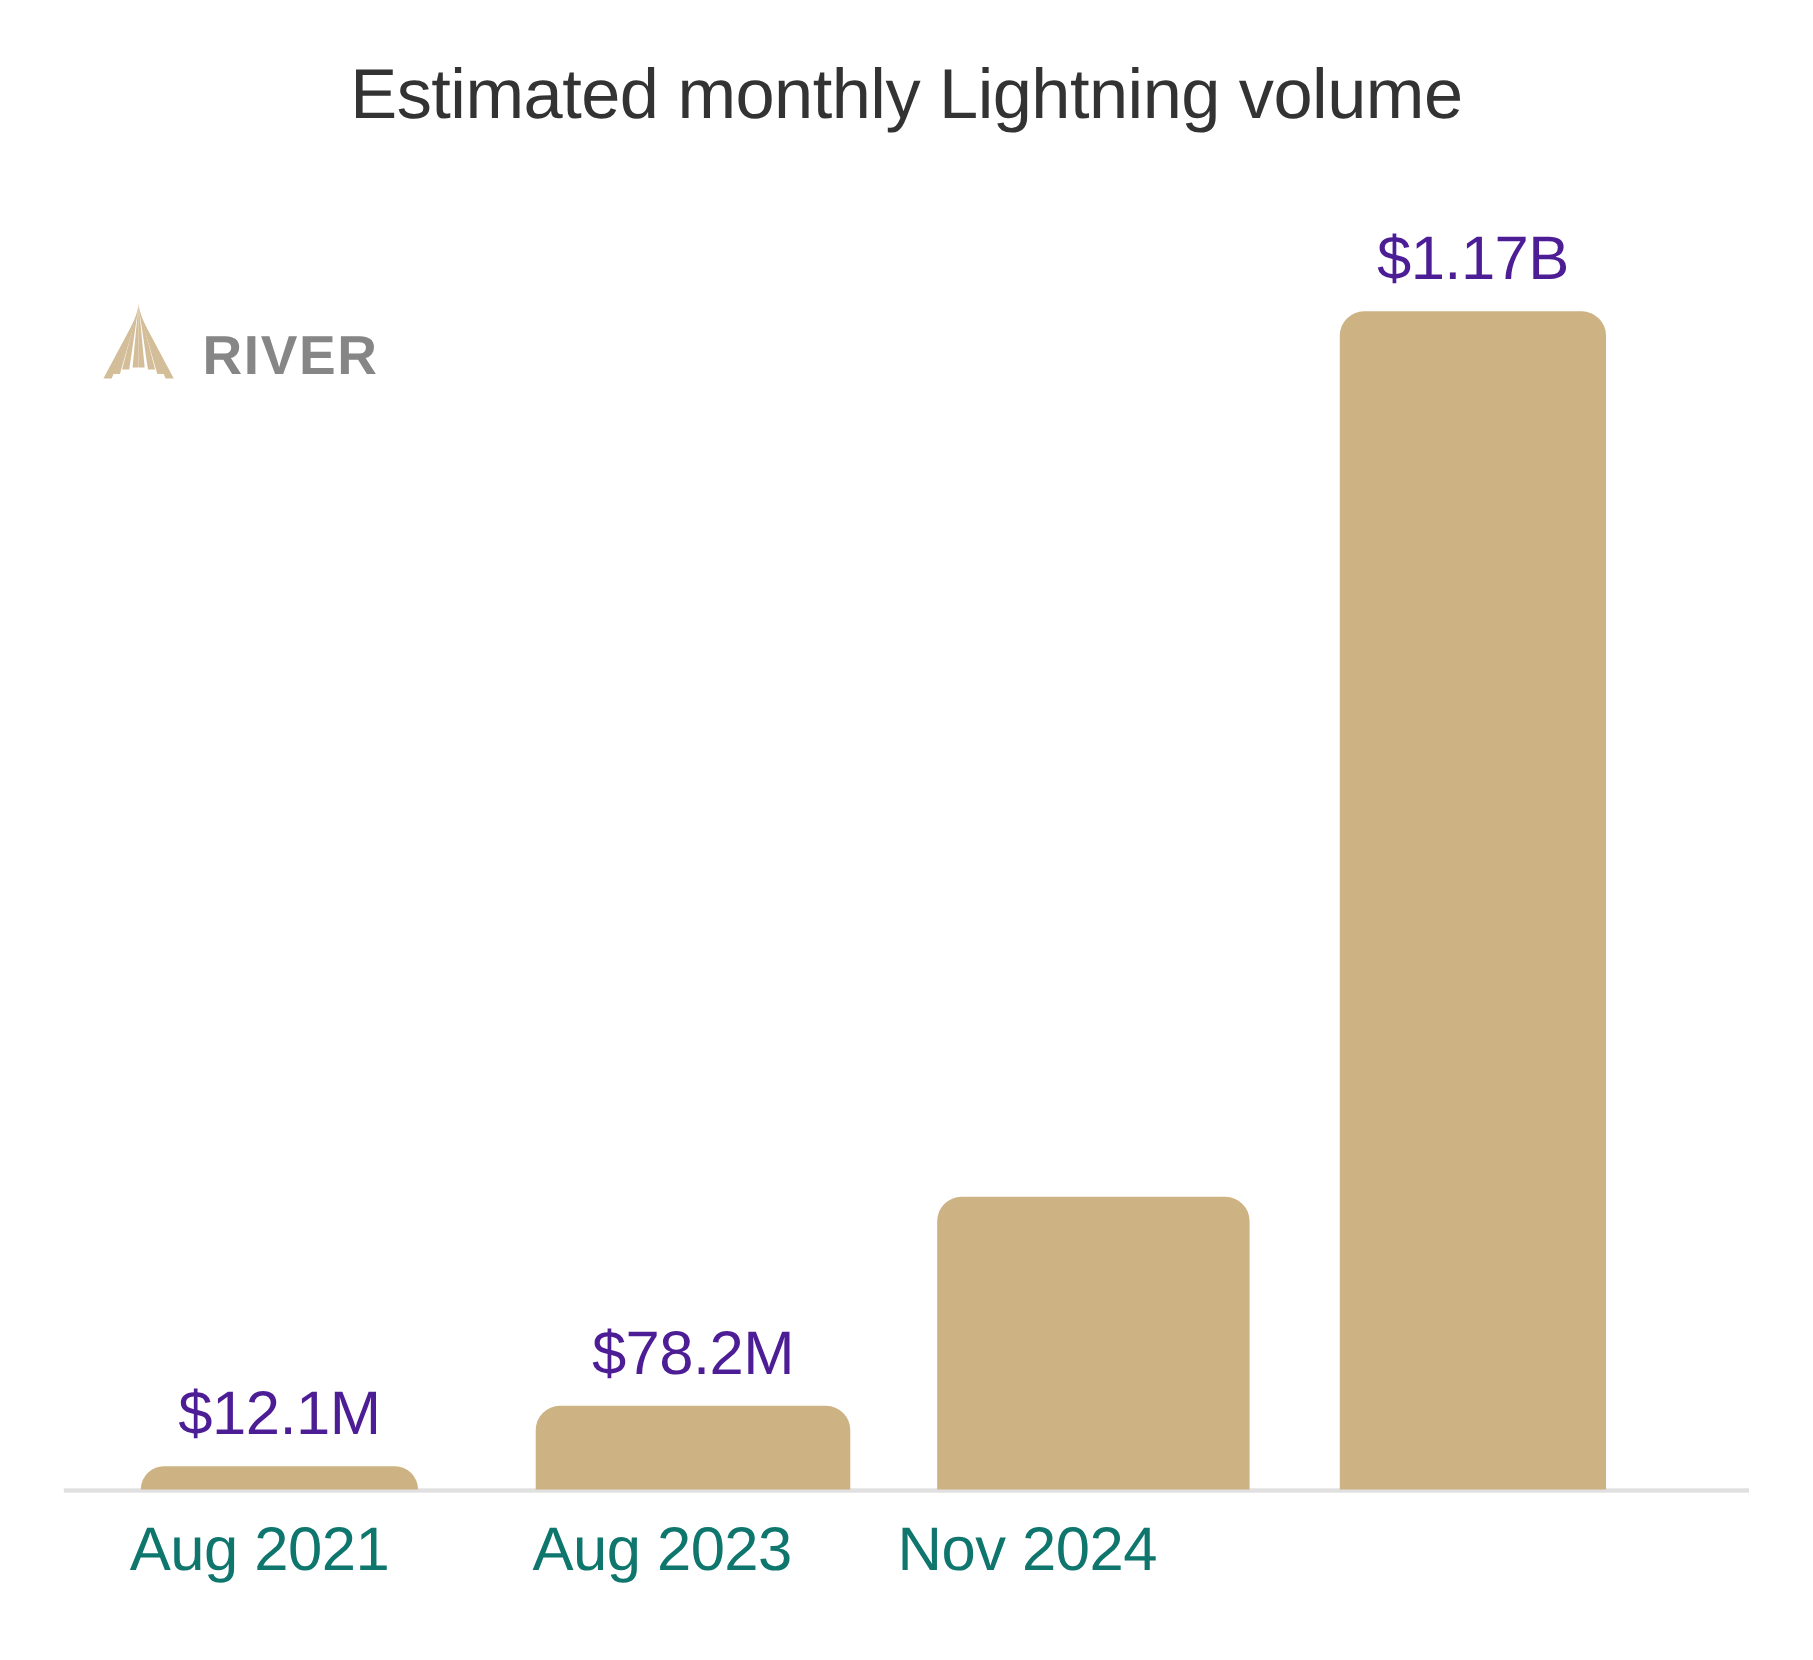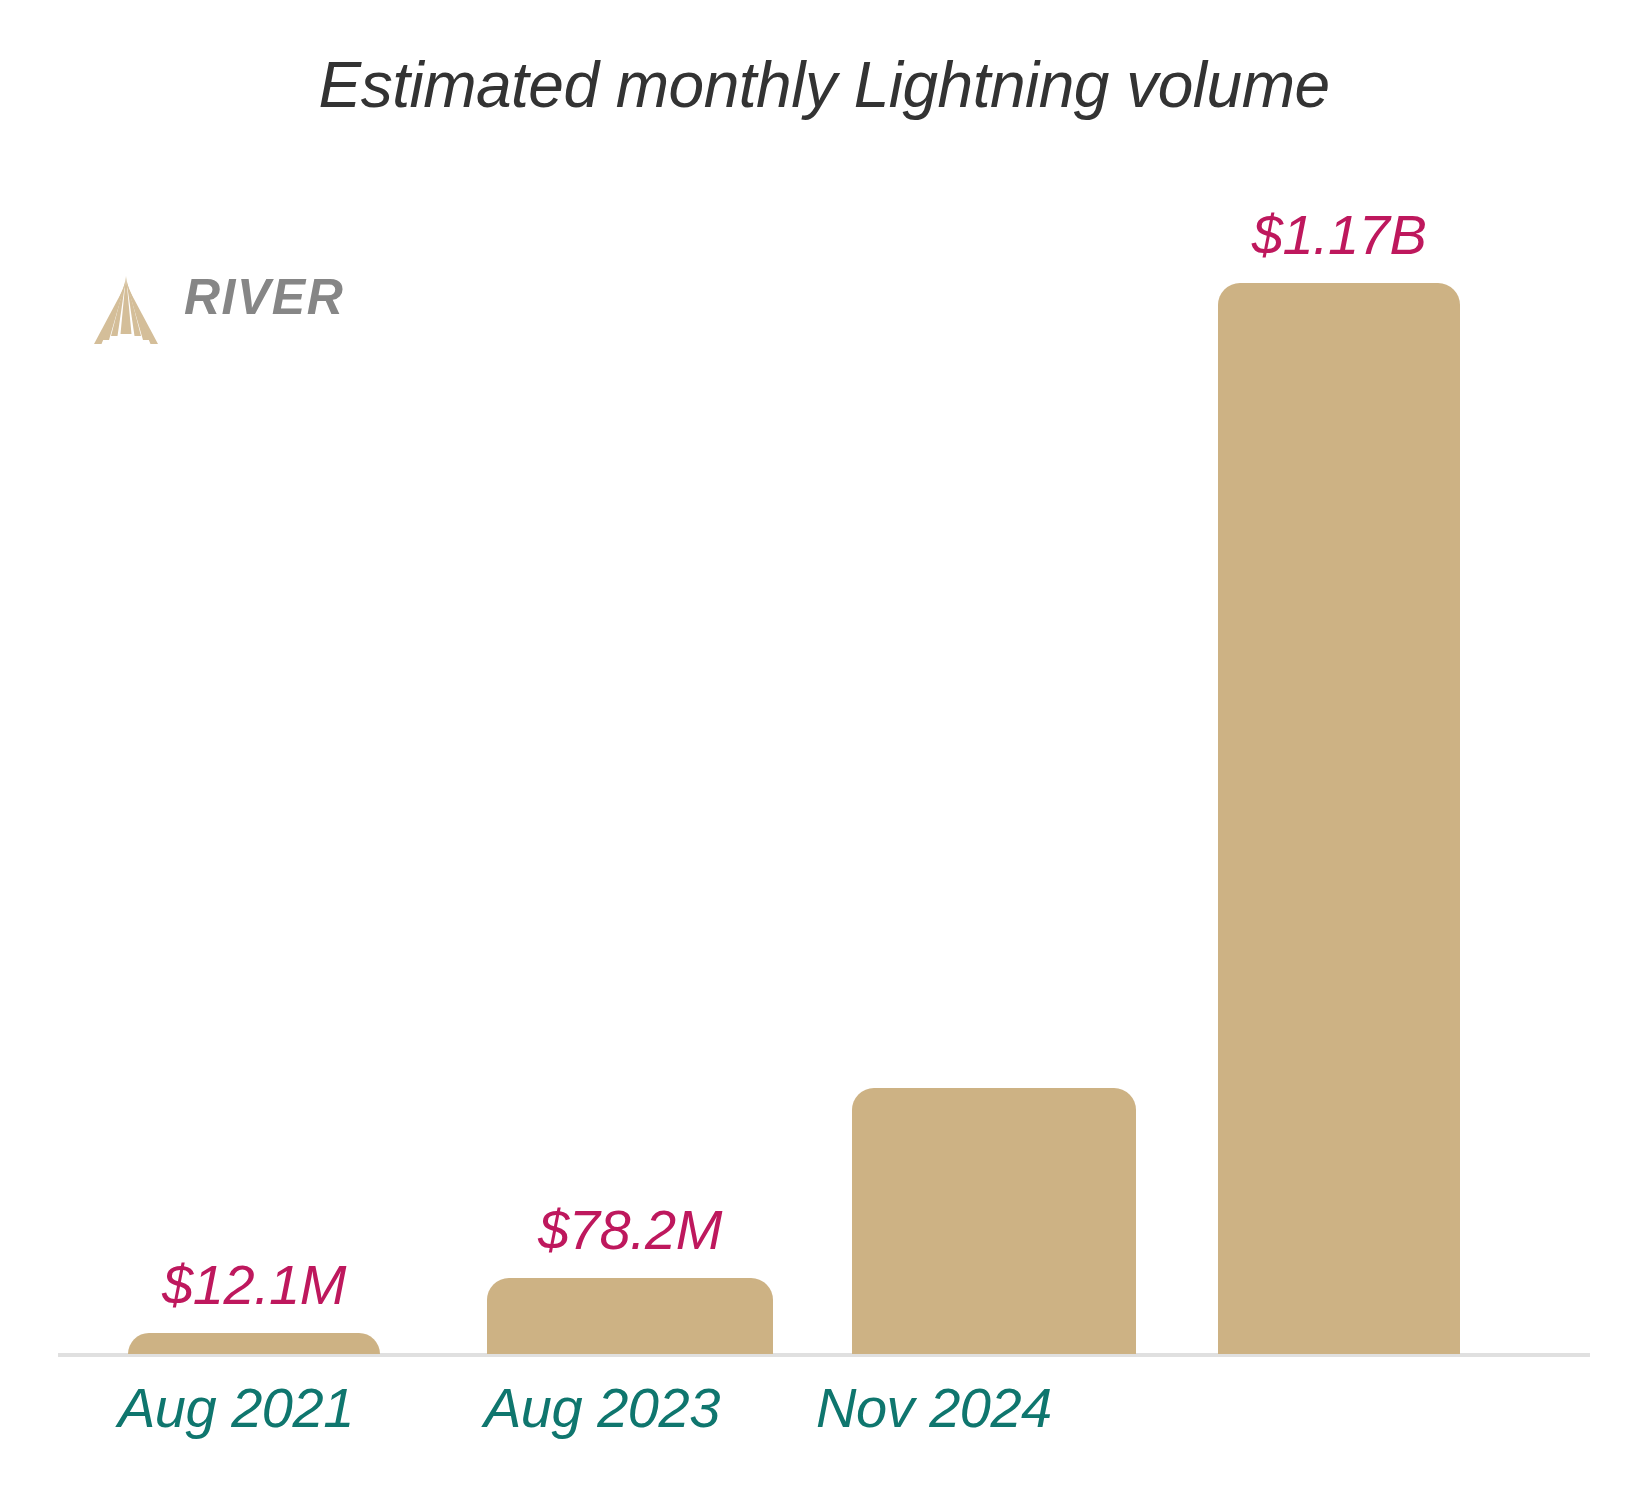--- a/index.html
+++ b/index.html
@@ -9,21 +9,20 @@
   }
   body {
     font-family: "Liberation Sans", sans-serif;
   }
   #chart-root {
     position: relative;
     width: 1648px;
     height: 1509px;
     background: #ffffff;
     overflow: hidden;
-    font-style: italic;
   }
 
   
   #chart-title {
     position: absolute;
     left: 0;
     top: 48px;
     width: 1648px;
     text-align: center;
     font-size: 64px;
@@ -32,21 +31,21 @@
     color: #333333;
     white-space: nowrap;
   }
 
   
   #brand-logo {
     position: absolute;
     left: 88px;
     top: 272px;
     display: flex;
-    align-items: flex-start;
+    align-items: flex-end;
     gap: 20px;
   }
   #brand-mark {
     width: 76px;
     height: 76px;
     display: block;
   }
   #brand-wordmark {
     font-size: 50px;
     font-weight: 700;
@@ -75,21 +74,21 @@
     position: absolute;
     bottom: 155px;          
     background: #CDB284;
     border-radius: 22px 22px 0 0;
   }
   .bar-value-label {
     position: absolute;
     text-align: center;
     font-size: 56px;
     font-weight: 400;
-    color: #be185d;
+    color: #4c1d95;
     white-space: nowrap;
     letter-spacing: -0.5px;
   }
   .bar-category-label {
     position: absolute;
     top: 1375px;
     text-align: left;
     font-size: 56px;
     font-weight: 400;
     color: #0f766e;

